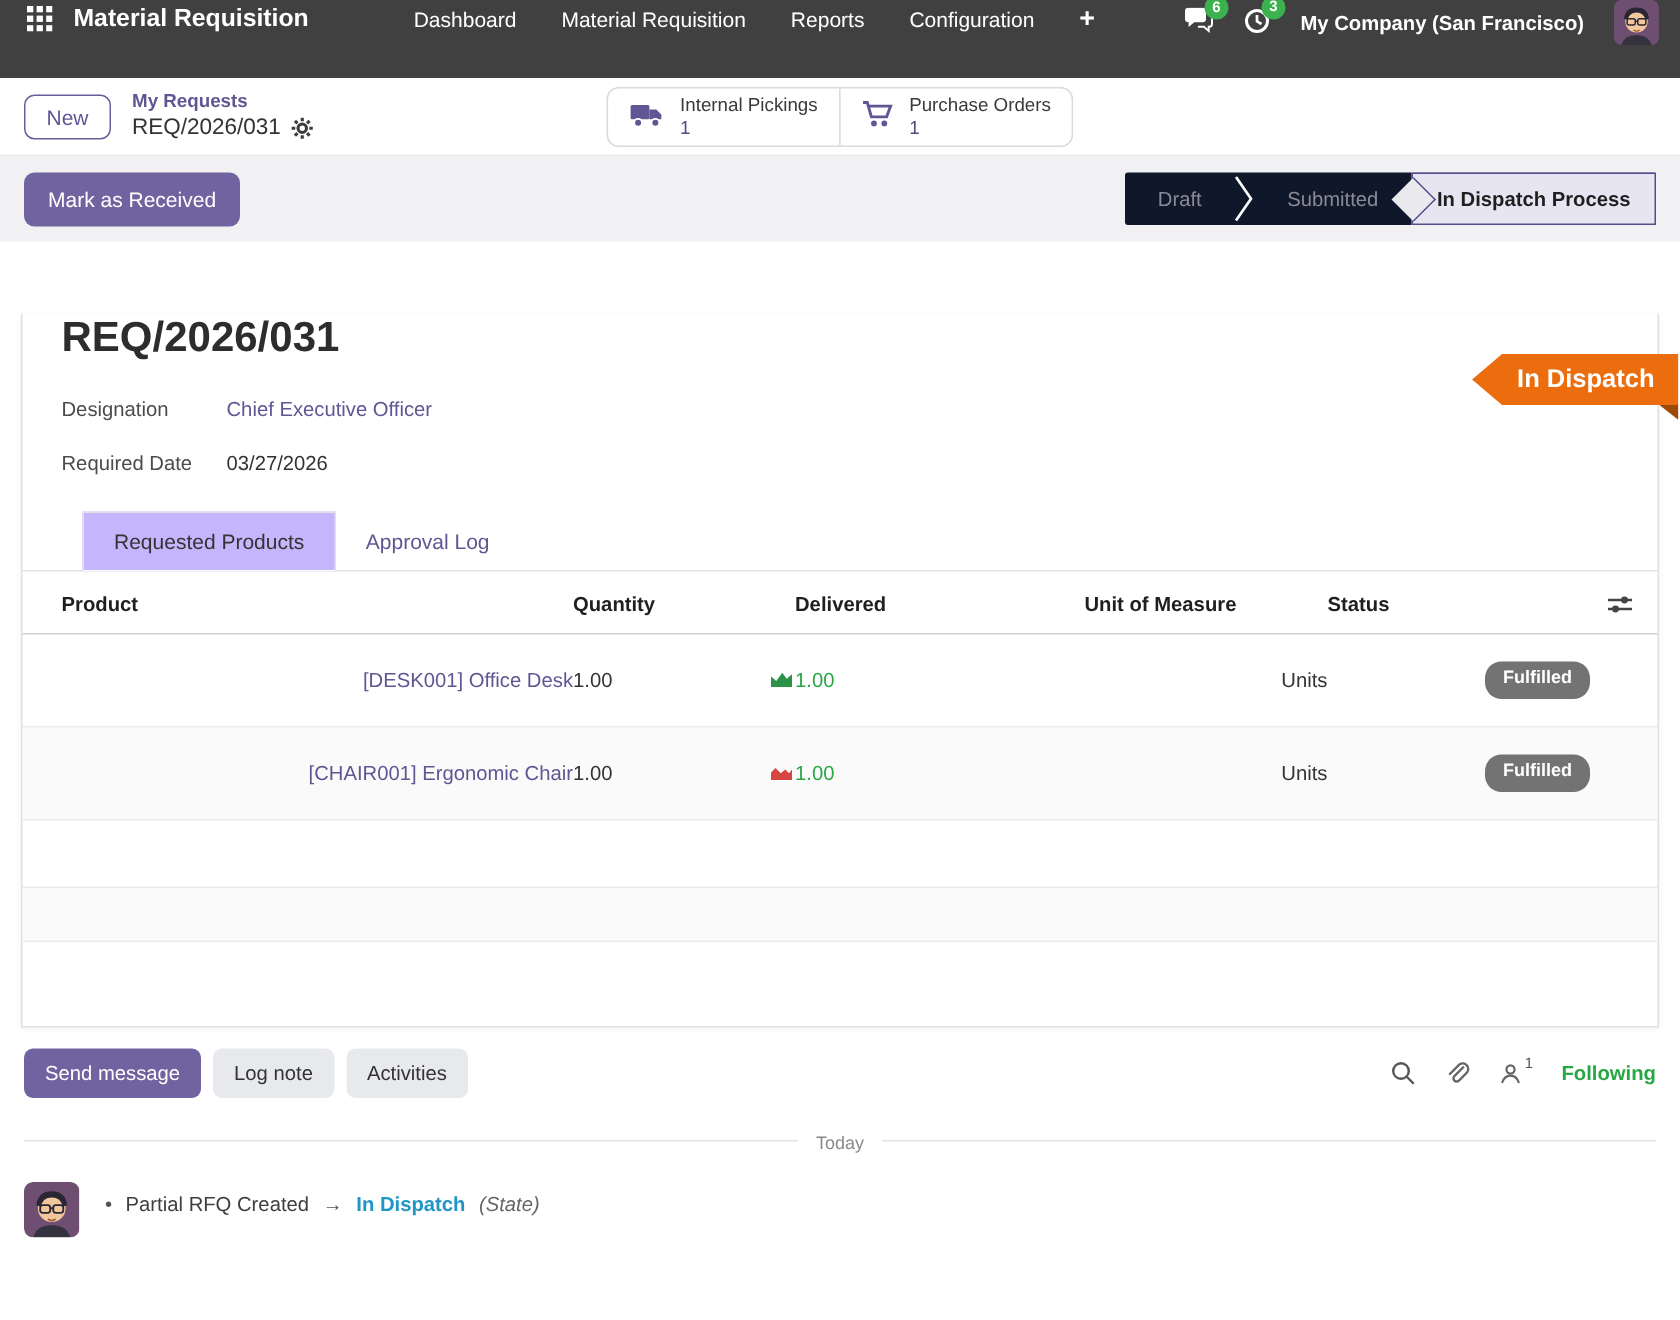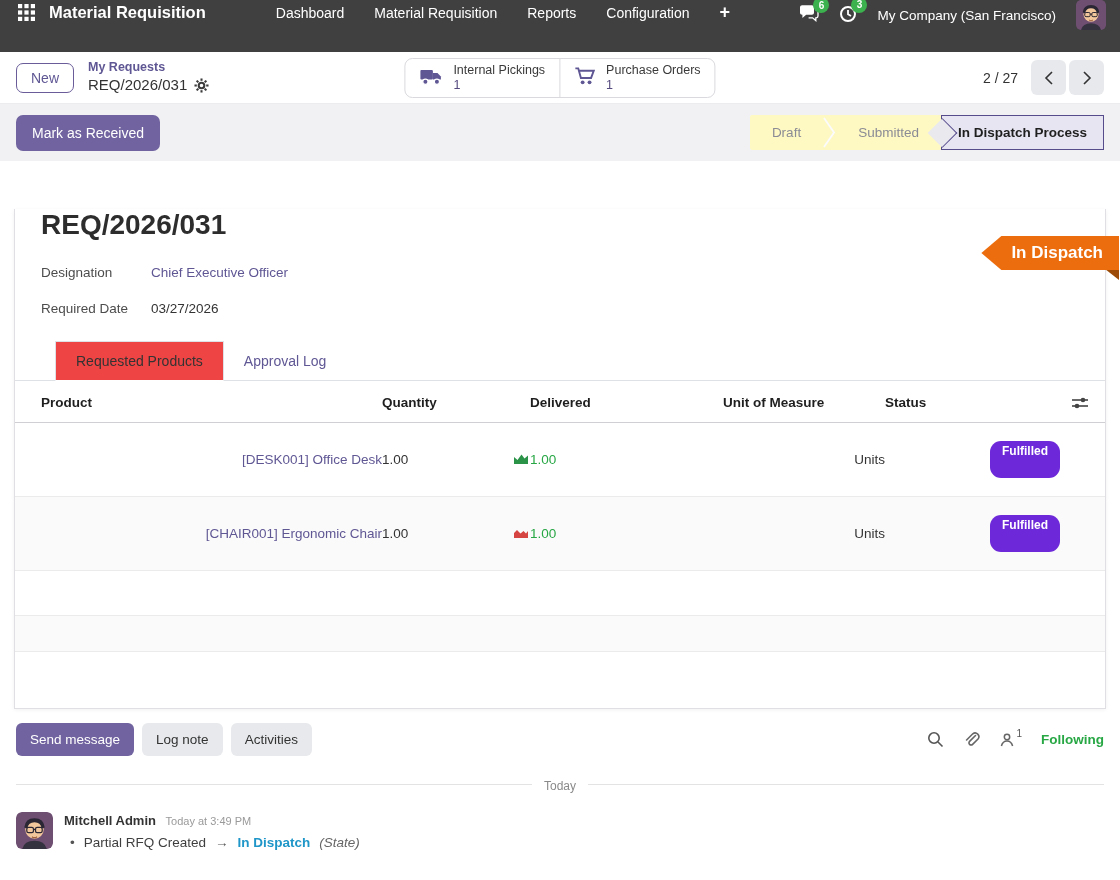--- a/index.html
+++ b/index.html
@@ -20,21 +20,21 @@
   .app-title { font-size:16.5px; font-weight:700; margin:0 26px 0 10px; white-space:nowrap; }
   .nav-menu { display:flex; align-items:center; gap:30px; font-size:14px;margin-left:44px; }
   .nav-menu > span { cursor:pointer; white-space:nowrap; }
   .nav-right { margin-left:auto; display:flex; align-items:center; gap:20px; }
   .icon-badge { position:relative; display:flex; align-items:center; cursor:pointer; }
   .badge {
     position:absolute; top:-8px; right:-10px; background:#3bb24d; color:#fff;
     min-width:16px; height:16px; border-radius:9px; font-size:10px; font-weight:700;
     display:flex; align-items:center; justify-content:center; padding:0 4px;
   }
-  .company { font-size:13.5px; white-space:nowrap; }
+  .company { font-size:13.5px; white-space:nowrap;font-weight:bold; }
   .avatar-sm { width:30px; height:30px; border-radius:5px; overflow:hidden; display:block; }
 
   
   .control-panel {
     height:52px; background:#fff; display:flex; align-items:center;
     padding:0 16px; position:relative; border-bottom:1px solid #ececef;
   }
   .btn-new {
     background:#fff; border:1px solid #6a5c99; color:#5f5794;
     font-size:14px; padding:6px 14px; border-radius:7px; cursor:pointer;
@@ -63,21 +63,21 @@
   
   .action-bar {
     height:57px; background:#f1f1f4; display:flex; align-items:center;
     justify-content:space-between; padding:0 16px;
   }
   .btn-primary {
     background:#71639f; color:#fff; border:none; border-radius:7px;
     font-size:14px; font-weight:500; padding:10px 16px; cursor:pointer;
     font-family:inherit;
   }
-  .steps { display:flex; align-items:stretch; height:35px; background:#fef9c3; border-radius:2px; }
+  .steps { display:flex; align-items:stretch; height:35px; background:#0f172a; border-radius:2px; }
   .step { display:flex; align-items:center; padding:0 22px; font-size:13.5px; color:#8b8b95; cursor:pointer; }
   .sep { display:flex; align-items:center; }
   .step-active {
     position:relative; background:#e7e5f2; border:1px solid #564c8c;
     color:#1f1f1f; font-weight:600; padding:0 16px; cursor:pointer;
   }
   .step-active::before {
     content:""; position:absolute; left:-10px; top:50%; width:20px; height:20px;
     transform:translateY(-50%) rotate(45deg);
     background:#e9e9ee; border-top:1px solid #564c8c; border-right:1px solid #564c8c;
@@ -106,21 +106,21 @@
   .flabel { flex:none; font-size:13.5px; color:#4c4c4c; }
   .col-left .flabel { width:97px; }
   .col-right .flabel { width:110px; }
   .fvalue { font-size:13.5px; color:#333; cursor:default; }
   .fvalue.link { color:#5f5794; cursor:pointer; }
 
   
   .tabs { display:flex; align-items:flex-end; border-bottom:1px solid #dee2e6; padding-left:40px; margin-top:4px; }
   .tab { padding:11px 20px; font-size:14px; cursor:pointer; }
   .tab-active {
-    background:#ef4444; border:1px solid #dee2e6; border-bottom:1px solid #fff;
+    background:#c4b5fd; border:1px solid #dee2e6; border-bottom:1px solid #fff;
     margin-bottom:-1px; color:#333;
   }
   .tab-inactive { color:#5f5794; }
 
   
   table.lines { width:100%; border-collapse:collapse; table-layout:fixed; }
   table.lines col.c-qty { width:70px; }
   table.lines col.c-chart { width:78px; }
   table.lines col.c-del { width:185px; }
   table.lines col.c-uom { width:170px; }
@@ -133,22 +133,22 @@
   table.lines th.num, table.lines td.num { text-align:left; }
   table.lines th.first, table.lines td.first { padding-left:26px; }
   table.lines th.uom-h, table.lines td.uom-cell { padding-left:8px; }
   table.lines td { padding:18px 0; font-size:13.5px; border-top:1px solid #ebebeb;text-align:right; }
   table.lines tbody tr.alt { background:#fafafa; }
   td.prod { color:#5f5794; cursor:pointer; }
   td.qty { color:#333; }
   td.delivered { color:#28a745; }
   td.chart-cell { padding-left:22px; }
   .pill {
-    display:inline-block; background:#6d28d9; color:#fff; font-size:12px; font-weight:700;
-    padding:3px 12px 20px; border-radius:11px;
+    display:inline-block; background:#737373; color:#fff; font-size:12px; font-weight:700;
+    padding:3px 12px 8px; border-radius:11px;
   }
   .opt-icon { display:flex; justify-content:flex-end; padding-right:16px; cursor:pointer; }
   tr.empty-1 td { height:45px; padding:0; }
   tr.empty-2 td { height:36px; padding:0; background:#fafafa; }
   tr.empty-3 td { height:56px; padding:0; }
 
   
   .chatter-top { display:flex; align-items:center; padding:18px 16px 0; height:44px; }
   .btn-chat {
     border:none; border-radius:6px; font-size:13.5px; font-weight:500;
@@ -288,33 +288,20 @@
           <circle cx="15.8" cy="16.6" r="2" fill="#5f5794"></circle>
         </svg>
       </span>
       <span class="stat-text">
         <span class="stat-label">Purchase Orders</span>
         <span class="stat-value">1</span>
       </span>
     </div>
   </div>
 
-  <div class="pager">
-    <span class="pager-text">2 / 27</span>
-    <button class="pager-btn">
-      <svg width="10" height="14" viewBox="0 0 10 14">
-          <path d="M8 1 L2 7 L8 13" stroke="#333" stroke-width="1.6" fill="none"></path>
-        </svg>
-    </button>
-    <button class="pager-btn">
-      <svg width="10" height="14" viewBox="0 0 10 14">
-          <path d="M2 1 L8 7 L2 13" stroke="#333" stroke-width="1.6" fill="none"></path>
-        </svg>
-    </button>
-  </div>
 </div>
 
 <div class="action-bar">
   <button class="btn-primary">Mark as Received</button>
   <div class="steps">
     <div class="step">
       <span class="step-label">Draft</span>
     </div>
     <span class="sep">
       <svg width="13" height="35" viewBox="0 0 13 35">
@@ -466,24 +453,20 @@
       <circle cx="18" cy="17" r="9" fill="#f2c79c"></circle>
       <path d="M8 15 q1 -9 10 -9 q9 0 10 9 l-3 1 q-1 -6 -7 -6 q-6 0 -7 6 z" fill="#2a2633"></path>
       <rect x="10.5" y="15" width="6.5" height="5" rx="1.6" fill="none" stroke="#2a2633" stroke-width="1.2"></rect>
       <rect x="19" y="15" width="6.5" height="5" rx="1.6" fill="none" stroke="#2a2633" stroke-width="1.2"></rect>
       <line x1="17" y1="17" x2="19" y2="17" stroke="#2a2633" stroke-width="1.2"></line>
       <path d="M15.5 24 q2.5 2 5 0" stroke="#a0623e" stroke-width="1.2" fill="none"></path>
       <path d="M6 36 q2 -8 12 -8 q10 0 12 8 z" fill="#35323f"></path>
     </svg>
   </span>
   <div class="msg-body">
-    <div class="msg-head">
-      <span class="msg-author">Mitchell Admin</span>
-      <span class="msg-time">Today at 3:49 PM</span>
-    </div>
     <div class="msg-line">
       <span class="bullet">•</span>
       <span class="track-old">Partial RFQ Created</span>
       <span class="track-arrow">→</span>
       <span class="track-new">In Dispatch</span>
       <span class="track-suffix">(State)</span>
     </div>
   </div>
 </div>
 

